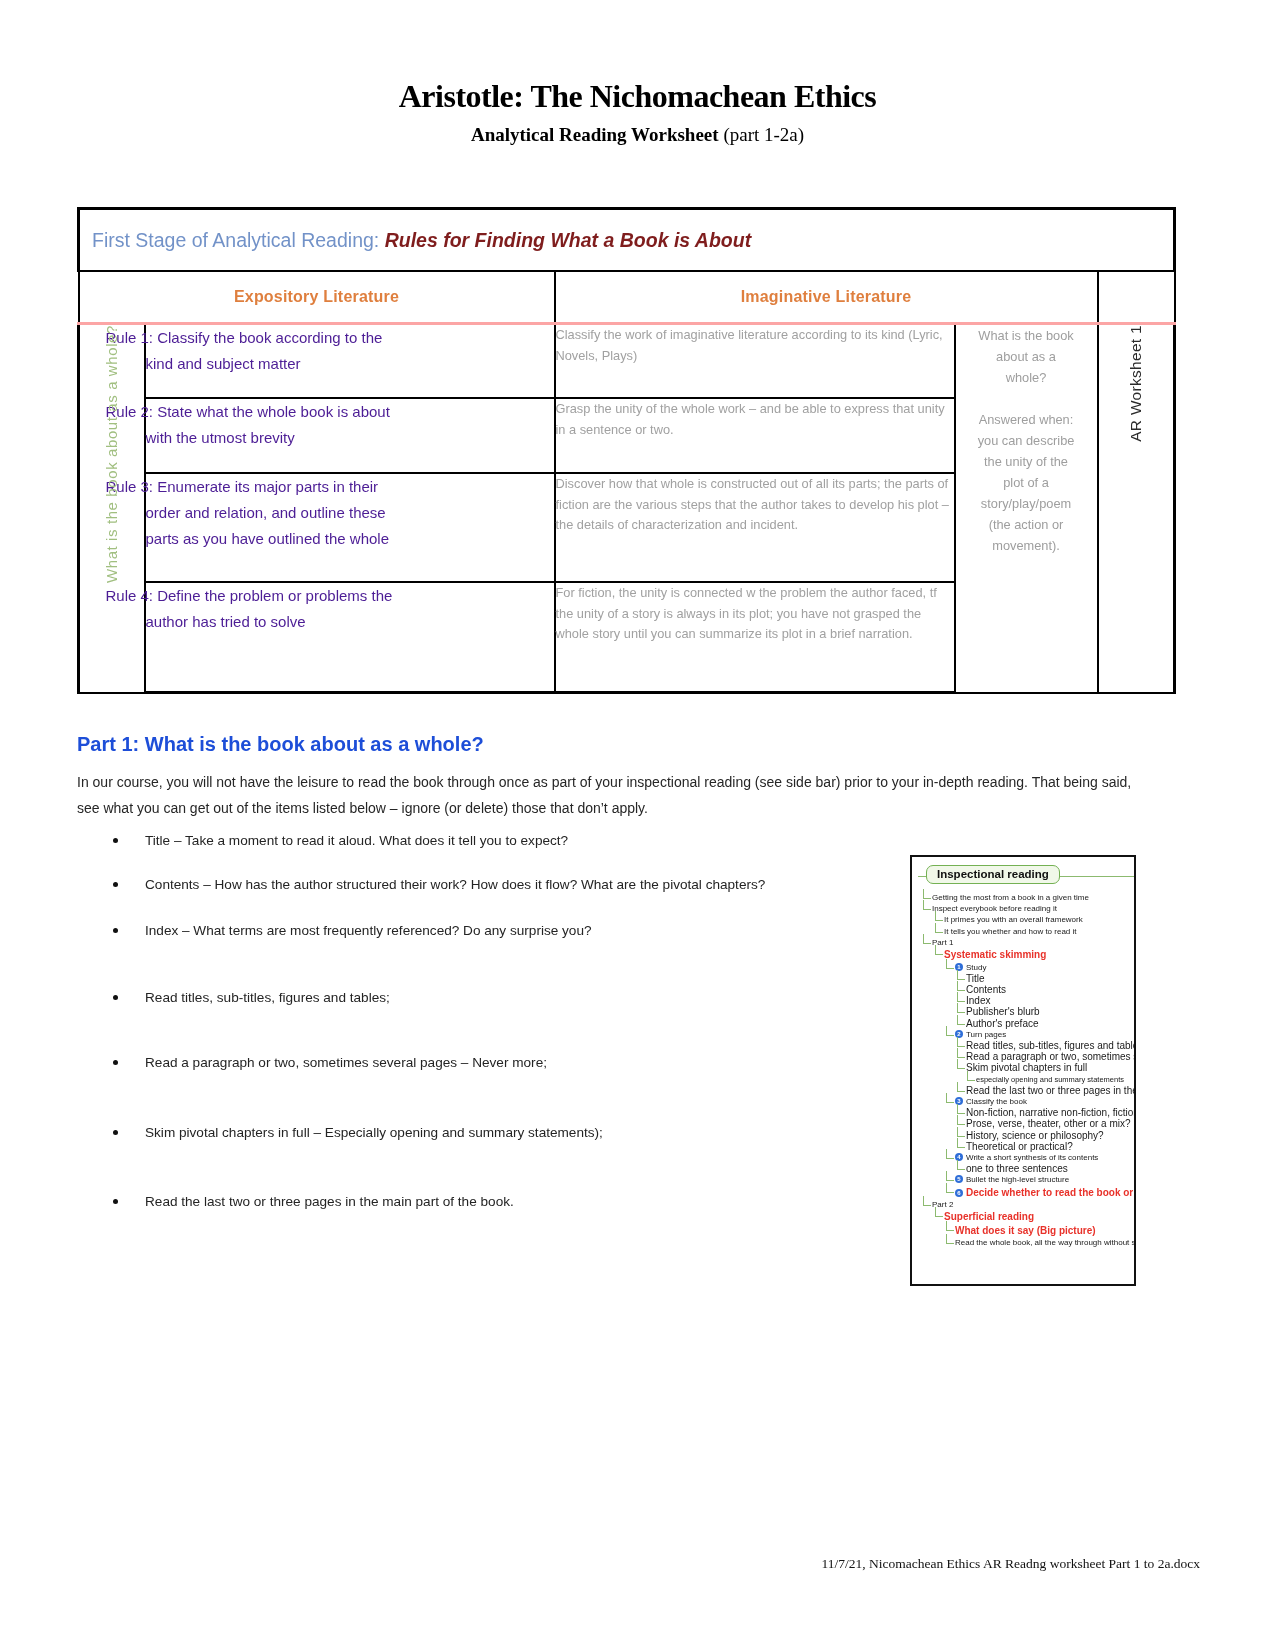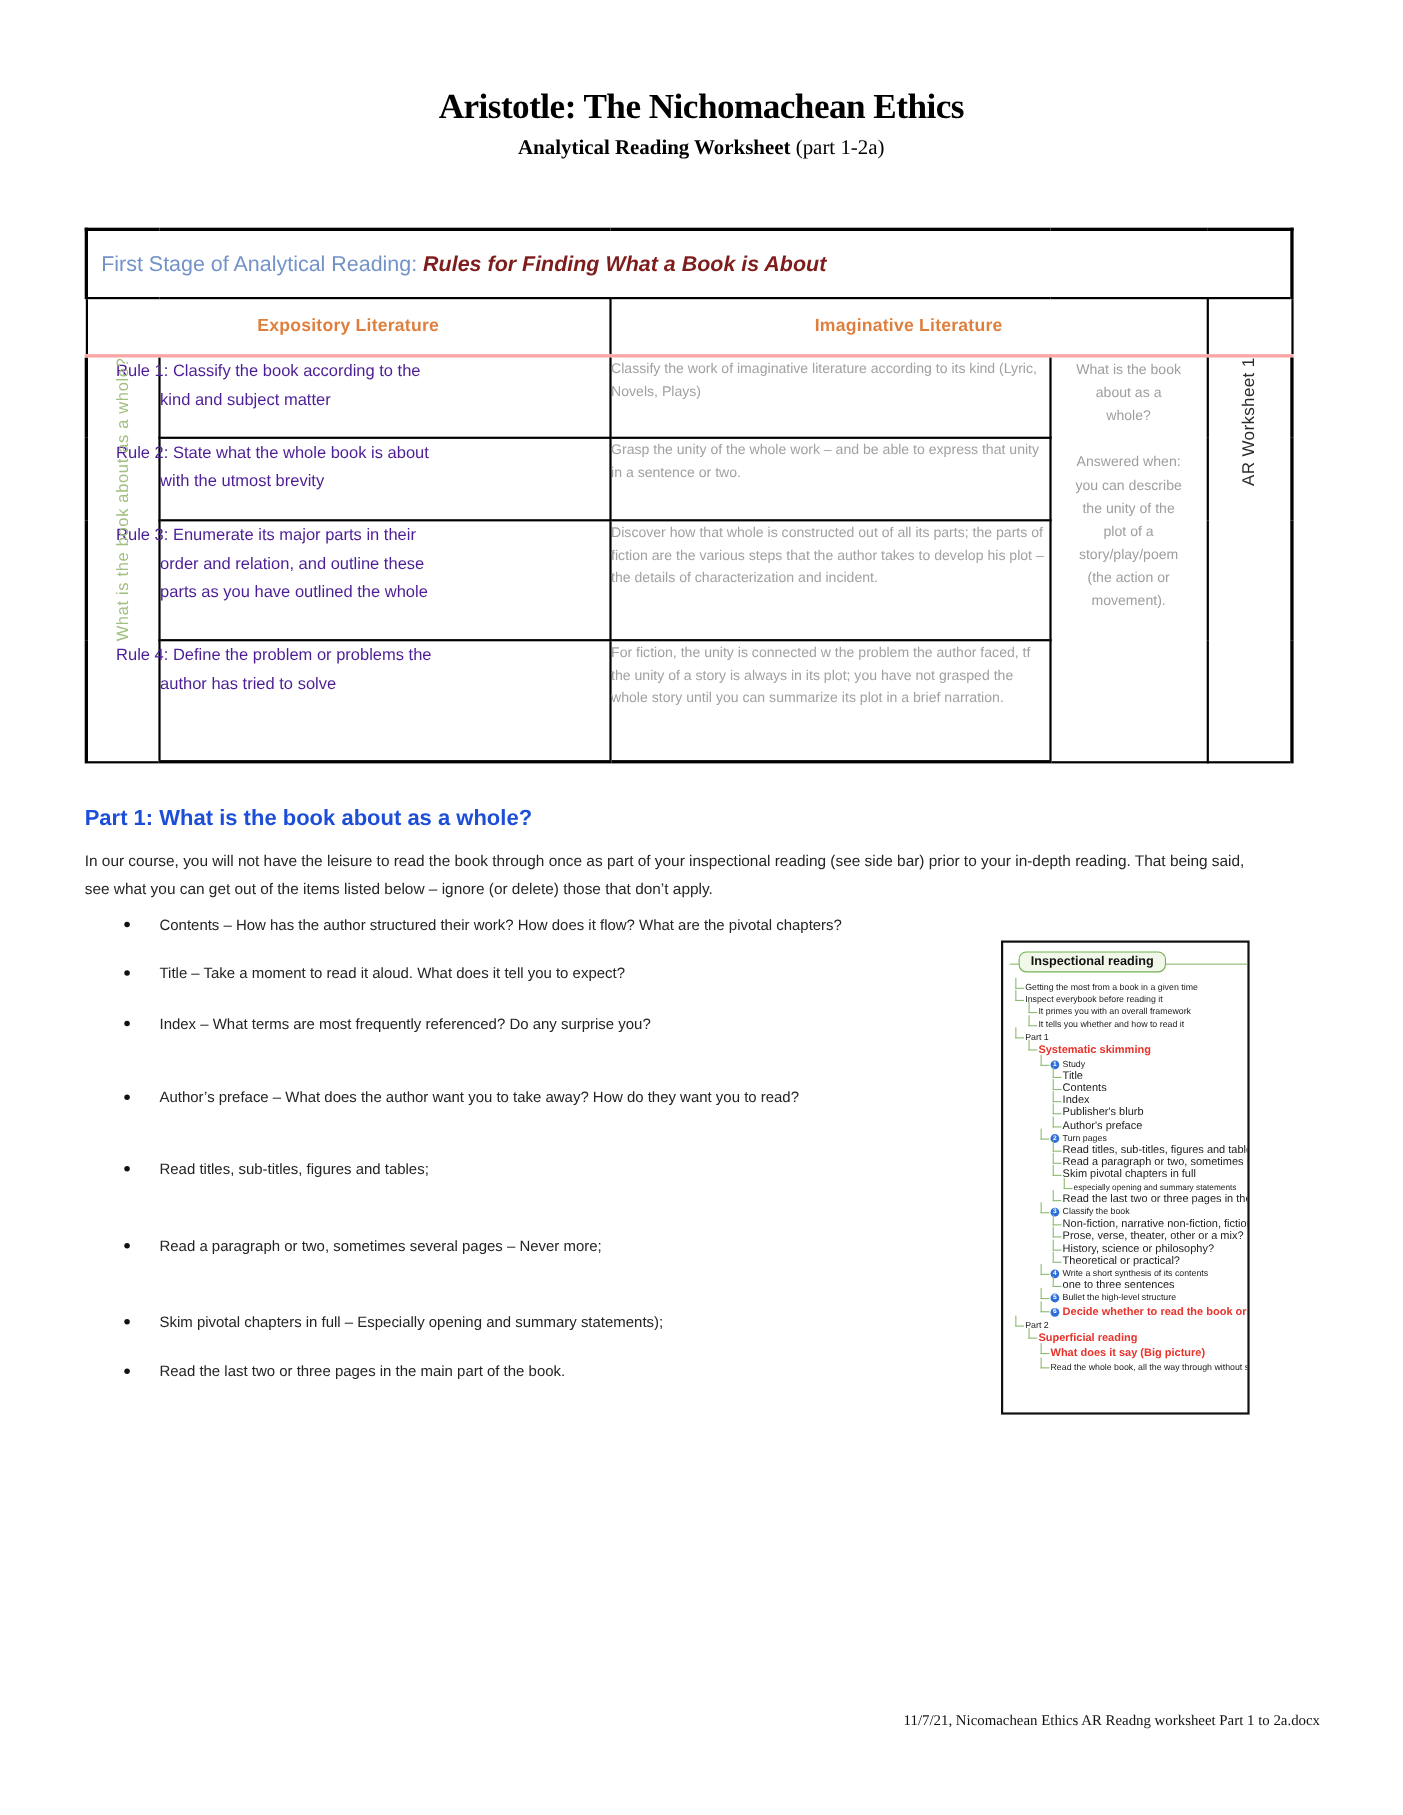--- a/index.html
+++ b/index.html
@@ -131,24 +131,23 @@
 author has tried to solve</td>
       <td class="imagcell">For fiction, the unity is connected w the problem the author faced, tf the unity of a story is always in its plot; you have not grasped the whole story until you can summarize its plot in a brief narration.</td>
     </tr>
   </tbody>
     </table>
 
   <section class="part1">
     <h2>Part 1: What is the book about as a whole?</h2>
     <p>In our course, you will not have the leisure to read the book through once as part of your inspectional reading (see side bar) prior to your in-depth reading. That being said, see what you can get out of the items listed below – ignore (or delete) those that don’t apply.</p>
     <ul class="blist" id="bullets">
+        <li>Title – Take a moment to read it aloud. What does it tell you to expect?</li>
         <li>Contents – How has the author structured their work? How does it flow? What are the pivotal chapters?</li>
-        <li>Title – Take a moment to read it aloud. What does it tell you to expect?</li>
         <li>Index – What terms are most frequently referenced? Do any surprise you?</li>
-        <li>Author’s preface – What does the author want you to take away? How do they want you to read?</li>
         <li>Read titles, sub-titles, figures and tables;</li>
         <li>Read a paragraph or two, sometimes several pages – Never more;</li>
         <li>Skim pivotal chapters in full – Especially opening and summary statements);</li>
         <li>Read the last two or three pages in the main part of the book.</li>
       </ul>
   </section>
 
   <aside class="panel">
     <div class="rootrow">
       <span class="rootbox">Inspectional reading</span>

